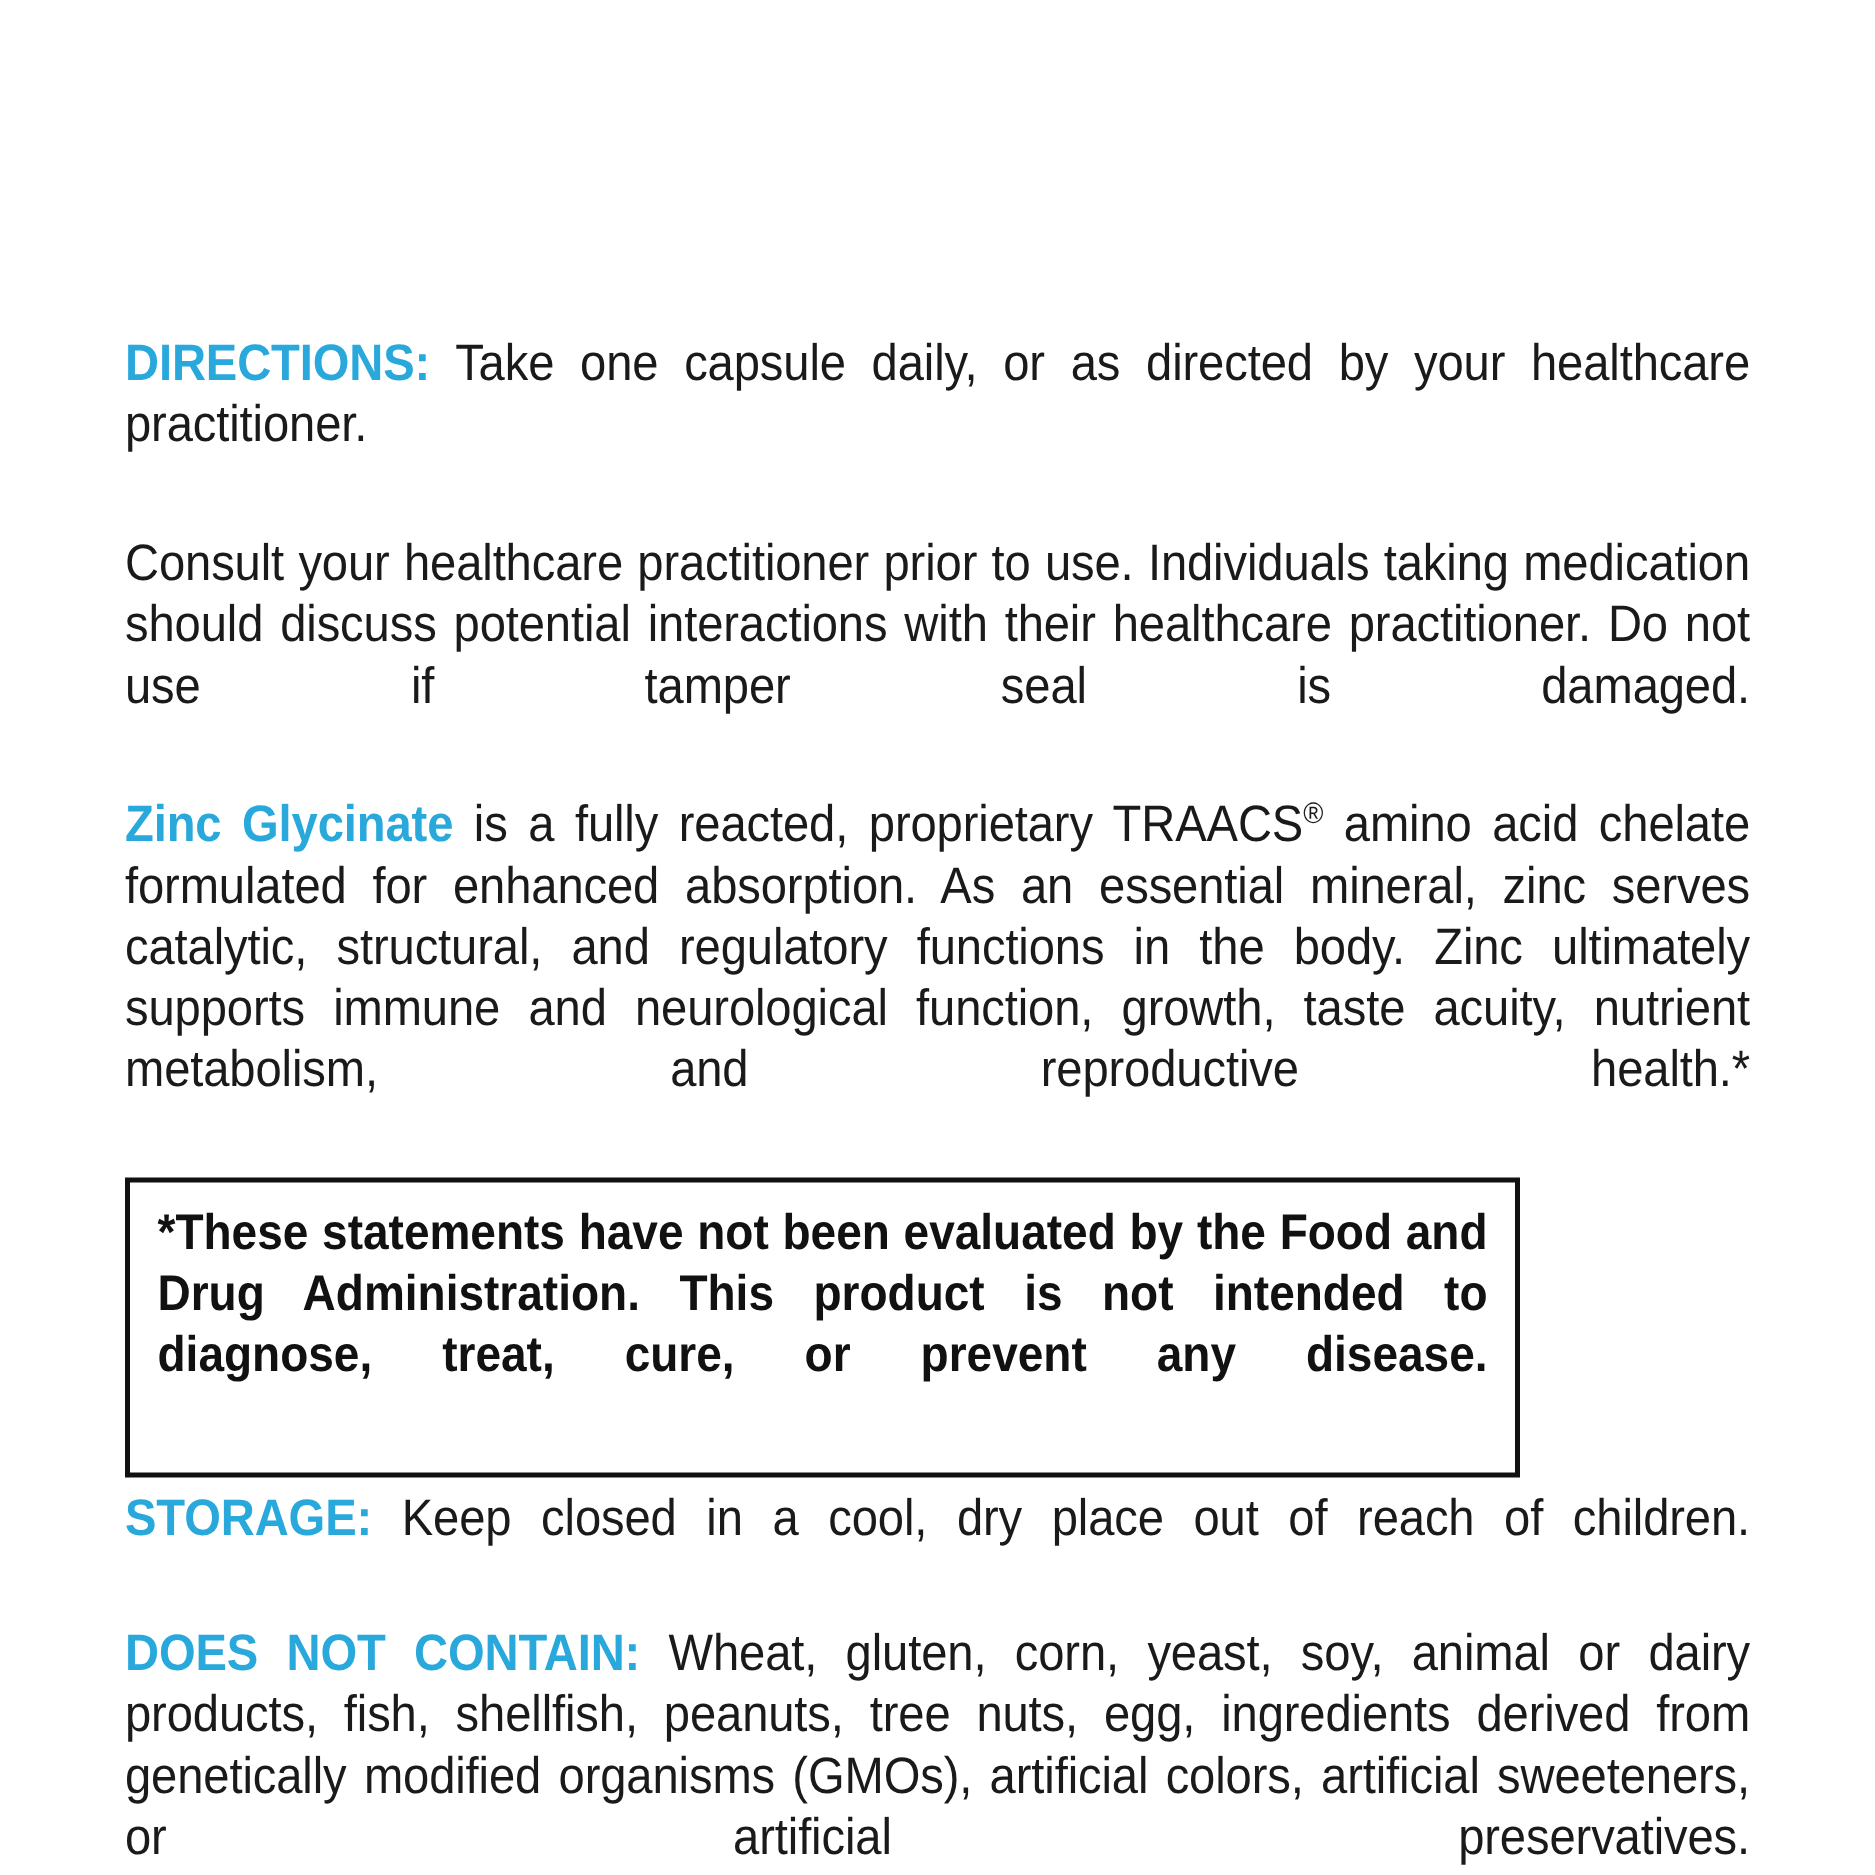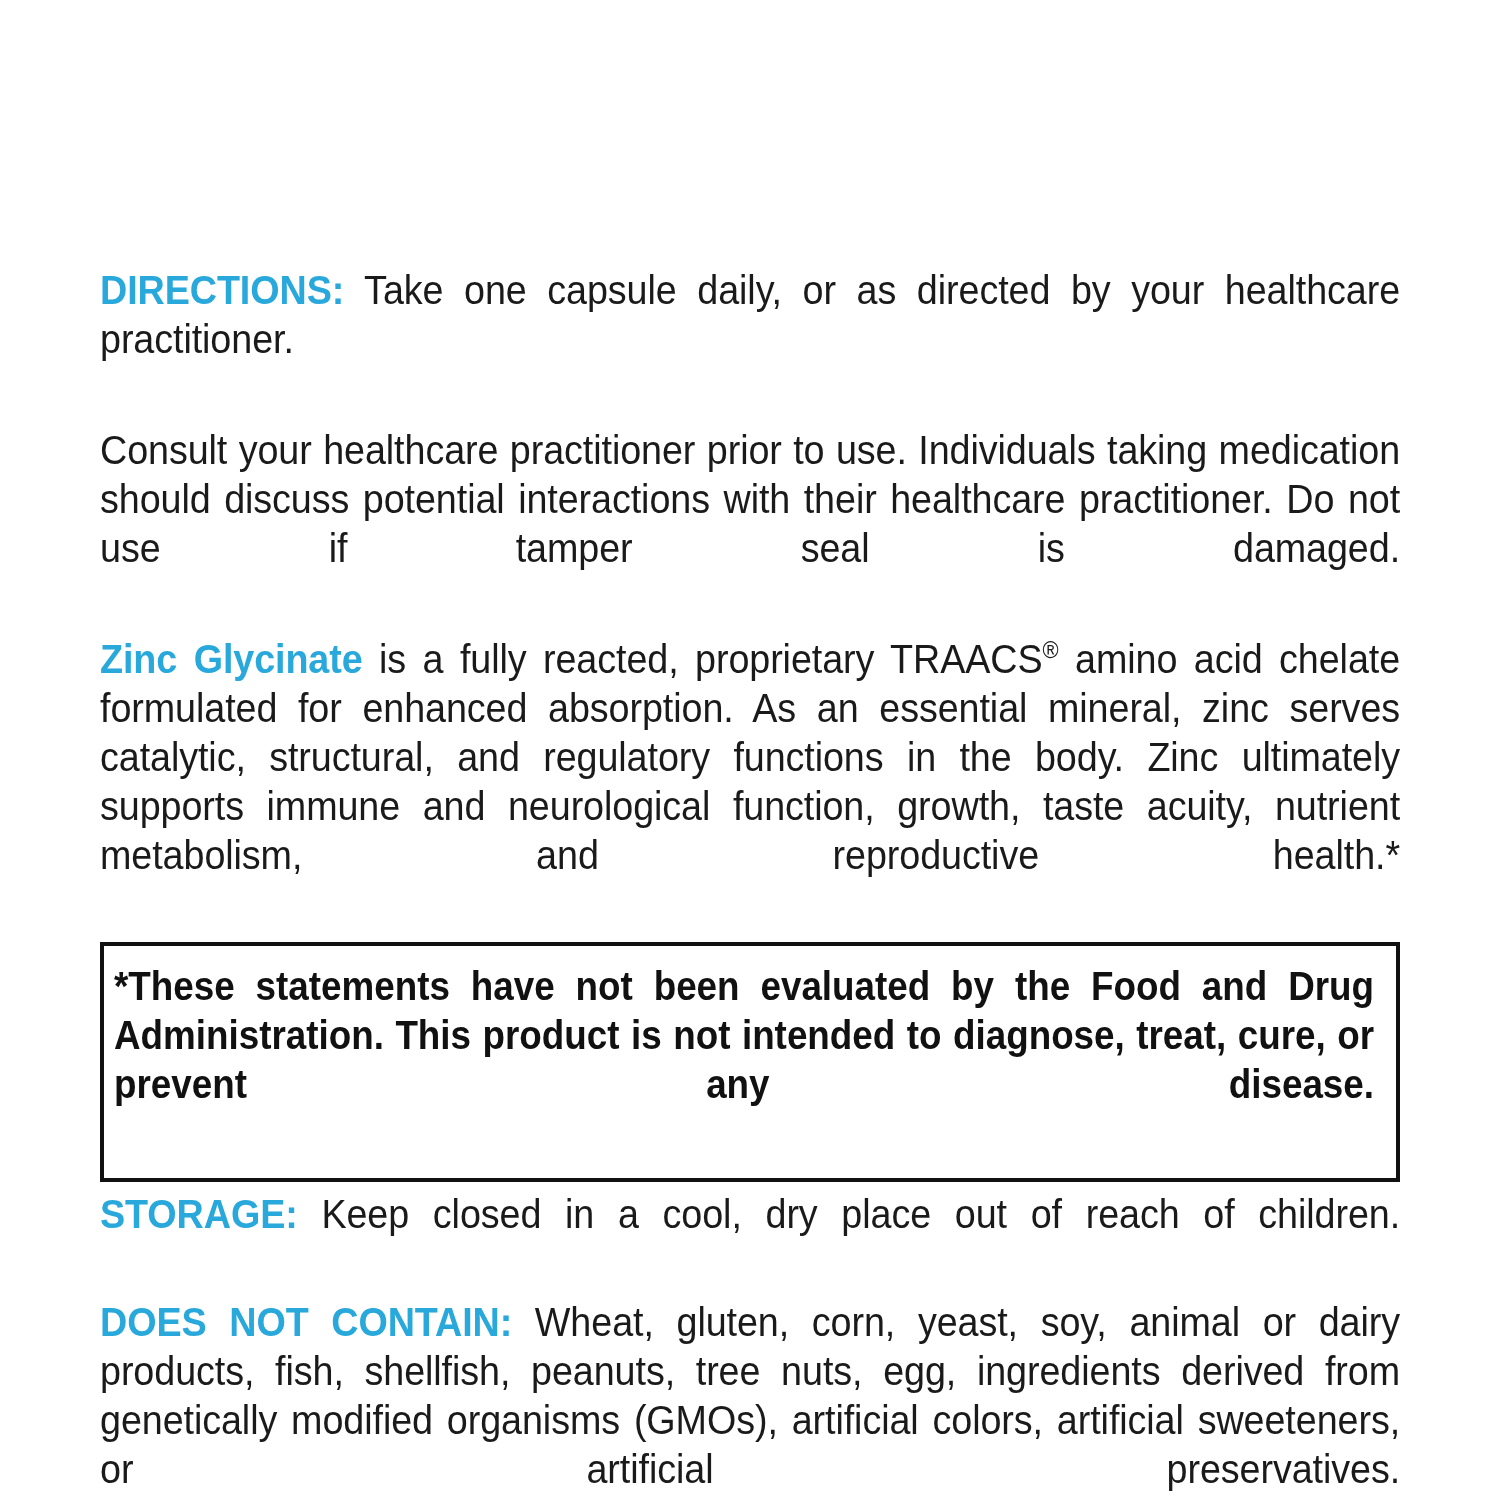--- a/index.html
+++ b/index.html
@@ -54,22 +54,22 @@
   .gap-consult    { margin-top: 13px; }
   .gap-zinc       { margin-top: 13px; }
   .gap-storage    { margin-top: 8px; }
   .gap-dnc        { margin-top: 10px; }
 
   
   .fda-box {
     margin-top: 13px;
     border: 4px solid #111111;
     box-sizing: border-box;
-    padding: 16px 22px 20px 10px;
-    width: 1300px;
+    padding: 16px 22px 20px 22px;
+    width: 1116px;
   }
   .fda-text {
     font-size: 40px;
     line-height: 49px;
     font-weight: bold;
     color: #111111;
     text-align: justify;
     text-justify: inter-word;
     margin: 0;
     transform: scaleX(0.92);

